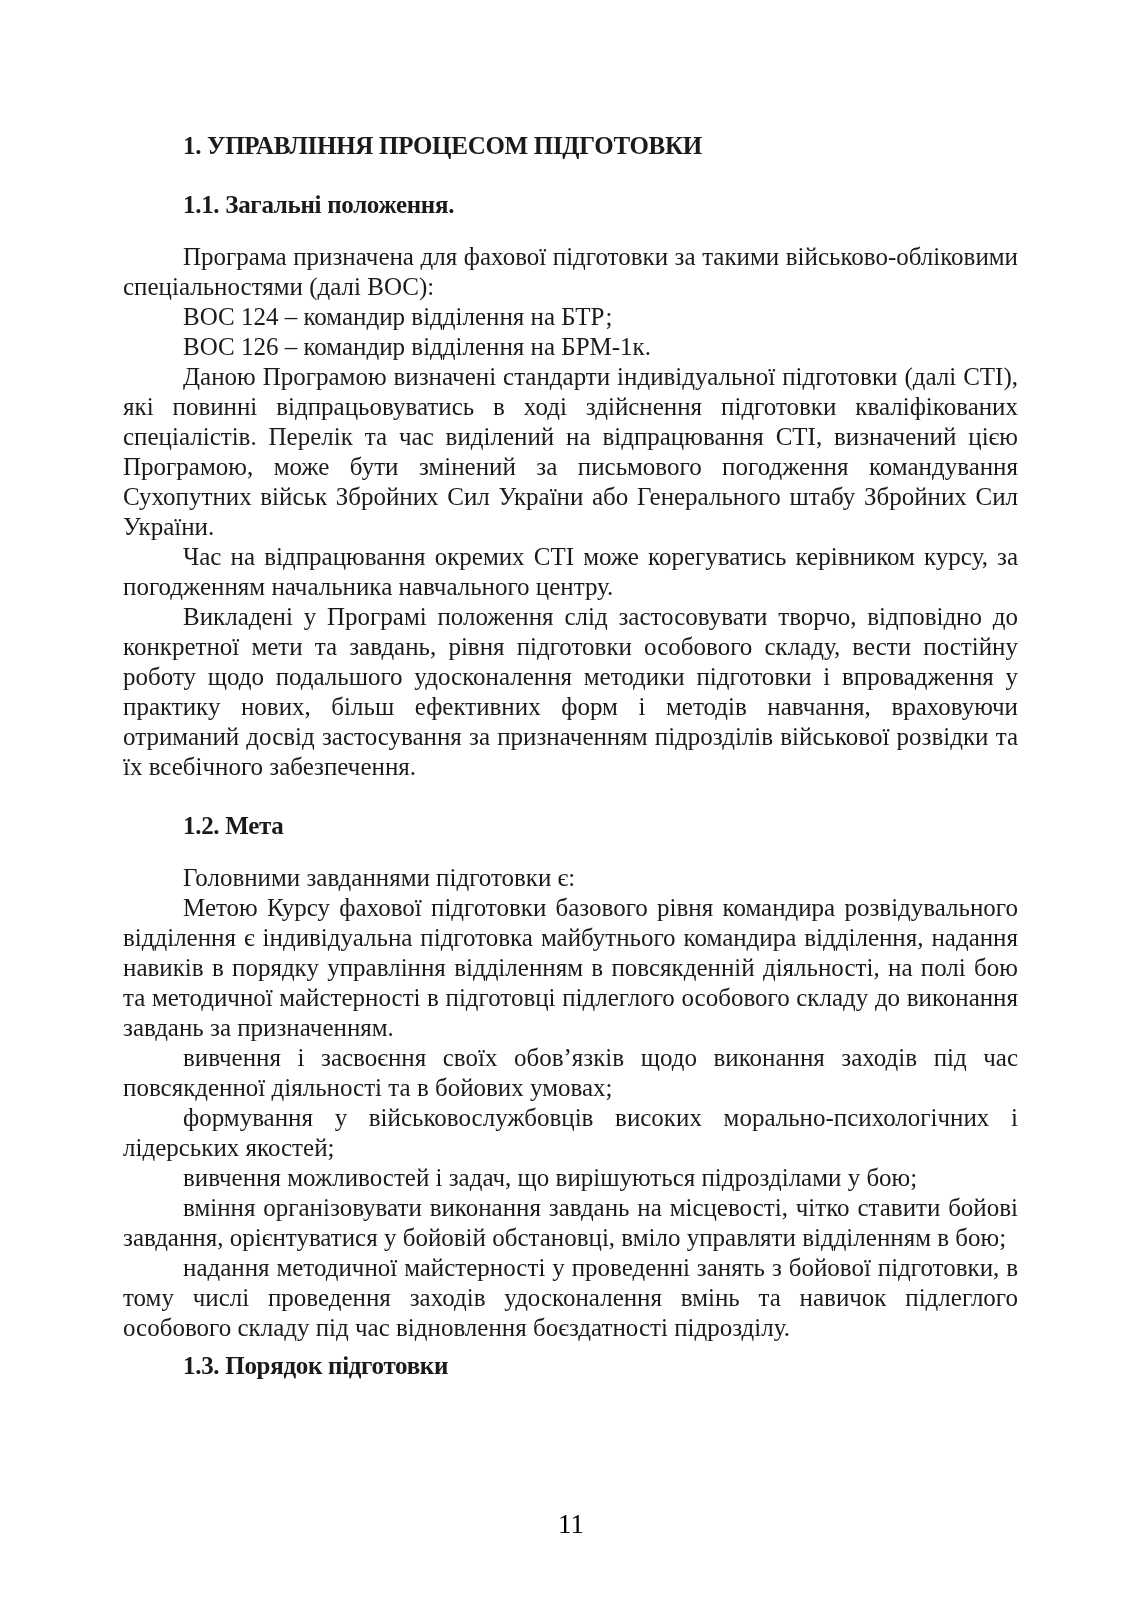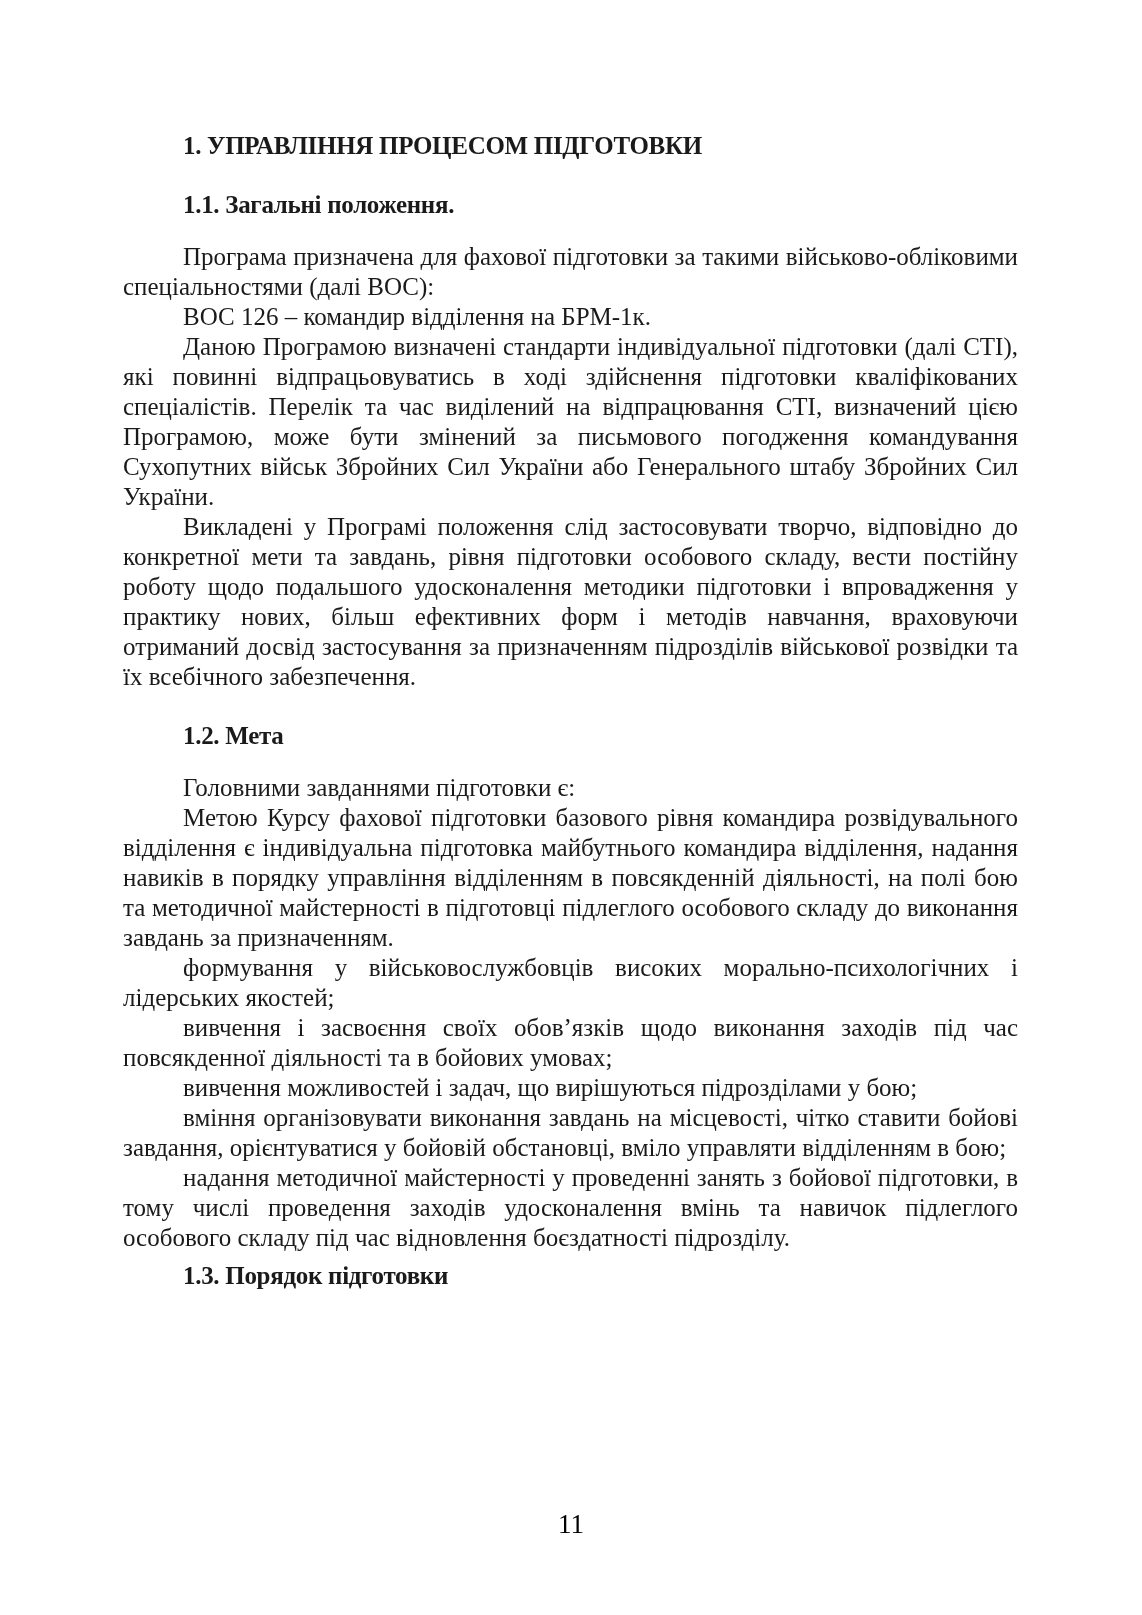--- a/index.html
+++ b/index.html
@@ -66,31 +66,33 @@
 <body>
 
 <div class="page">
   <div class="content">
 
     <h1 class="doc-title">1. УПРАВЛІННЯ ПРОЦЕСОМ ПІДГОТОВКИ</h1>
 
     <section class="sec">
       <h2 class="section-heading">1.1. Загальні положення.</h2>
       <p>Програма призначена для фахової підготовки за такими військово-обліковими спеціальностями (далі ВОС):</p>
+      <p>ВОС 124 – командир відділення на БТР;</p>
       <p>ВОС 126 – командир відділення на БРМ-1к.</p>
       <p>Даною Програмою визначені стандарти індивідуальної підготовки (далі СТІ), які повинні відпрацьовуватись в ході здійснення підготовки кваліфікованих спеціалістів. Перелік та час виділений на відпрацювання СТІ, визначений цією Програмою, може бути змінений за письмового погодження командування Сухопутних військ Збройних Сил України або Генерального штабу Збройних Сил України.</p>
+      <p>Час на відпрацювання окремих СТІ може корегуватись керівником курсу, за погодженням начальника навчального центру.</p>
       <p>Викладені у Програмі положення слід застосовувати творчо, відповідно до конкретної мети та завдань, рівня підготовки особового складу, вести постійну роботу щодо подальшого удосконалення методики підготовки і впровадження у практику нових, більш ефективних форм і методів навчання, враховуючи отриманий досвід застосування за призначенням підрозділів військової розвідки та їх всебічного забезпечення.</p>
     </section>
 
     <section class="sec">
       <h2 class="section-heading">1.2. Мета</h2>
       <p>Головними завданнями підготовки є:</p>
       <p>Метою Курсу фахової підготовки базового рівня командира розвідувального відділення є індивідуальна підготовка майбутнього командира відділення, надання навиків в порядку управління відділенням в повсякденній діяльності, на полі бою та методичної майстерності в підготовці підлеглого особового складу до виконання завдань за призначенням.</p>
+      <p>вивчення і засвоєння своїх обов’язків щодо виконання заходів під час повсякденної діяльності та в бойових умовах;</p>
       <p>формування у військовослужбовців високих морально-психологічних і лідерських якостей;</p>
-      <p>вивчення і засвоєння своїх обов’язків щодо виконання заходів під час повсякденної діяльності та в бойових умовах;</p>
       <p>вивчення можливостей і задач, що вирішуються підрозділами у бою;</p>
       <p>вміння організовувати виконання завдань на місцевості, чітко ставити бойові завдання, орієнтуватися у бойовій обстановці, вміло управляти відділенням в бою;</p>
       <p>надання методичної майстерності у проведенні занять з бойової підготовки, в тому числі проведення заходів удосконалення вмінь та навичок підлеглого особового складу під час відновлення боєздатності підрозділу.</p>
     </section>
 
     <section class="sec sec-last">
       <h2 class="section-heading">1.3. Порядок підготовки</h2>
     </section>
 
   </div>

